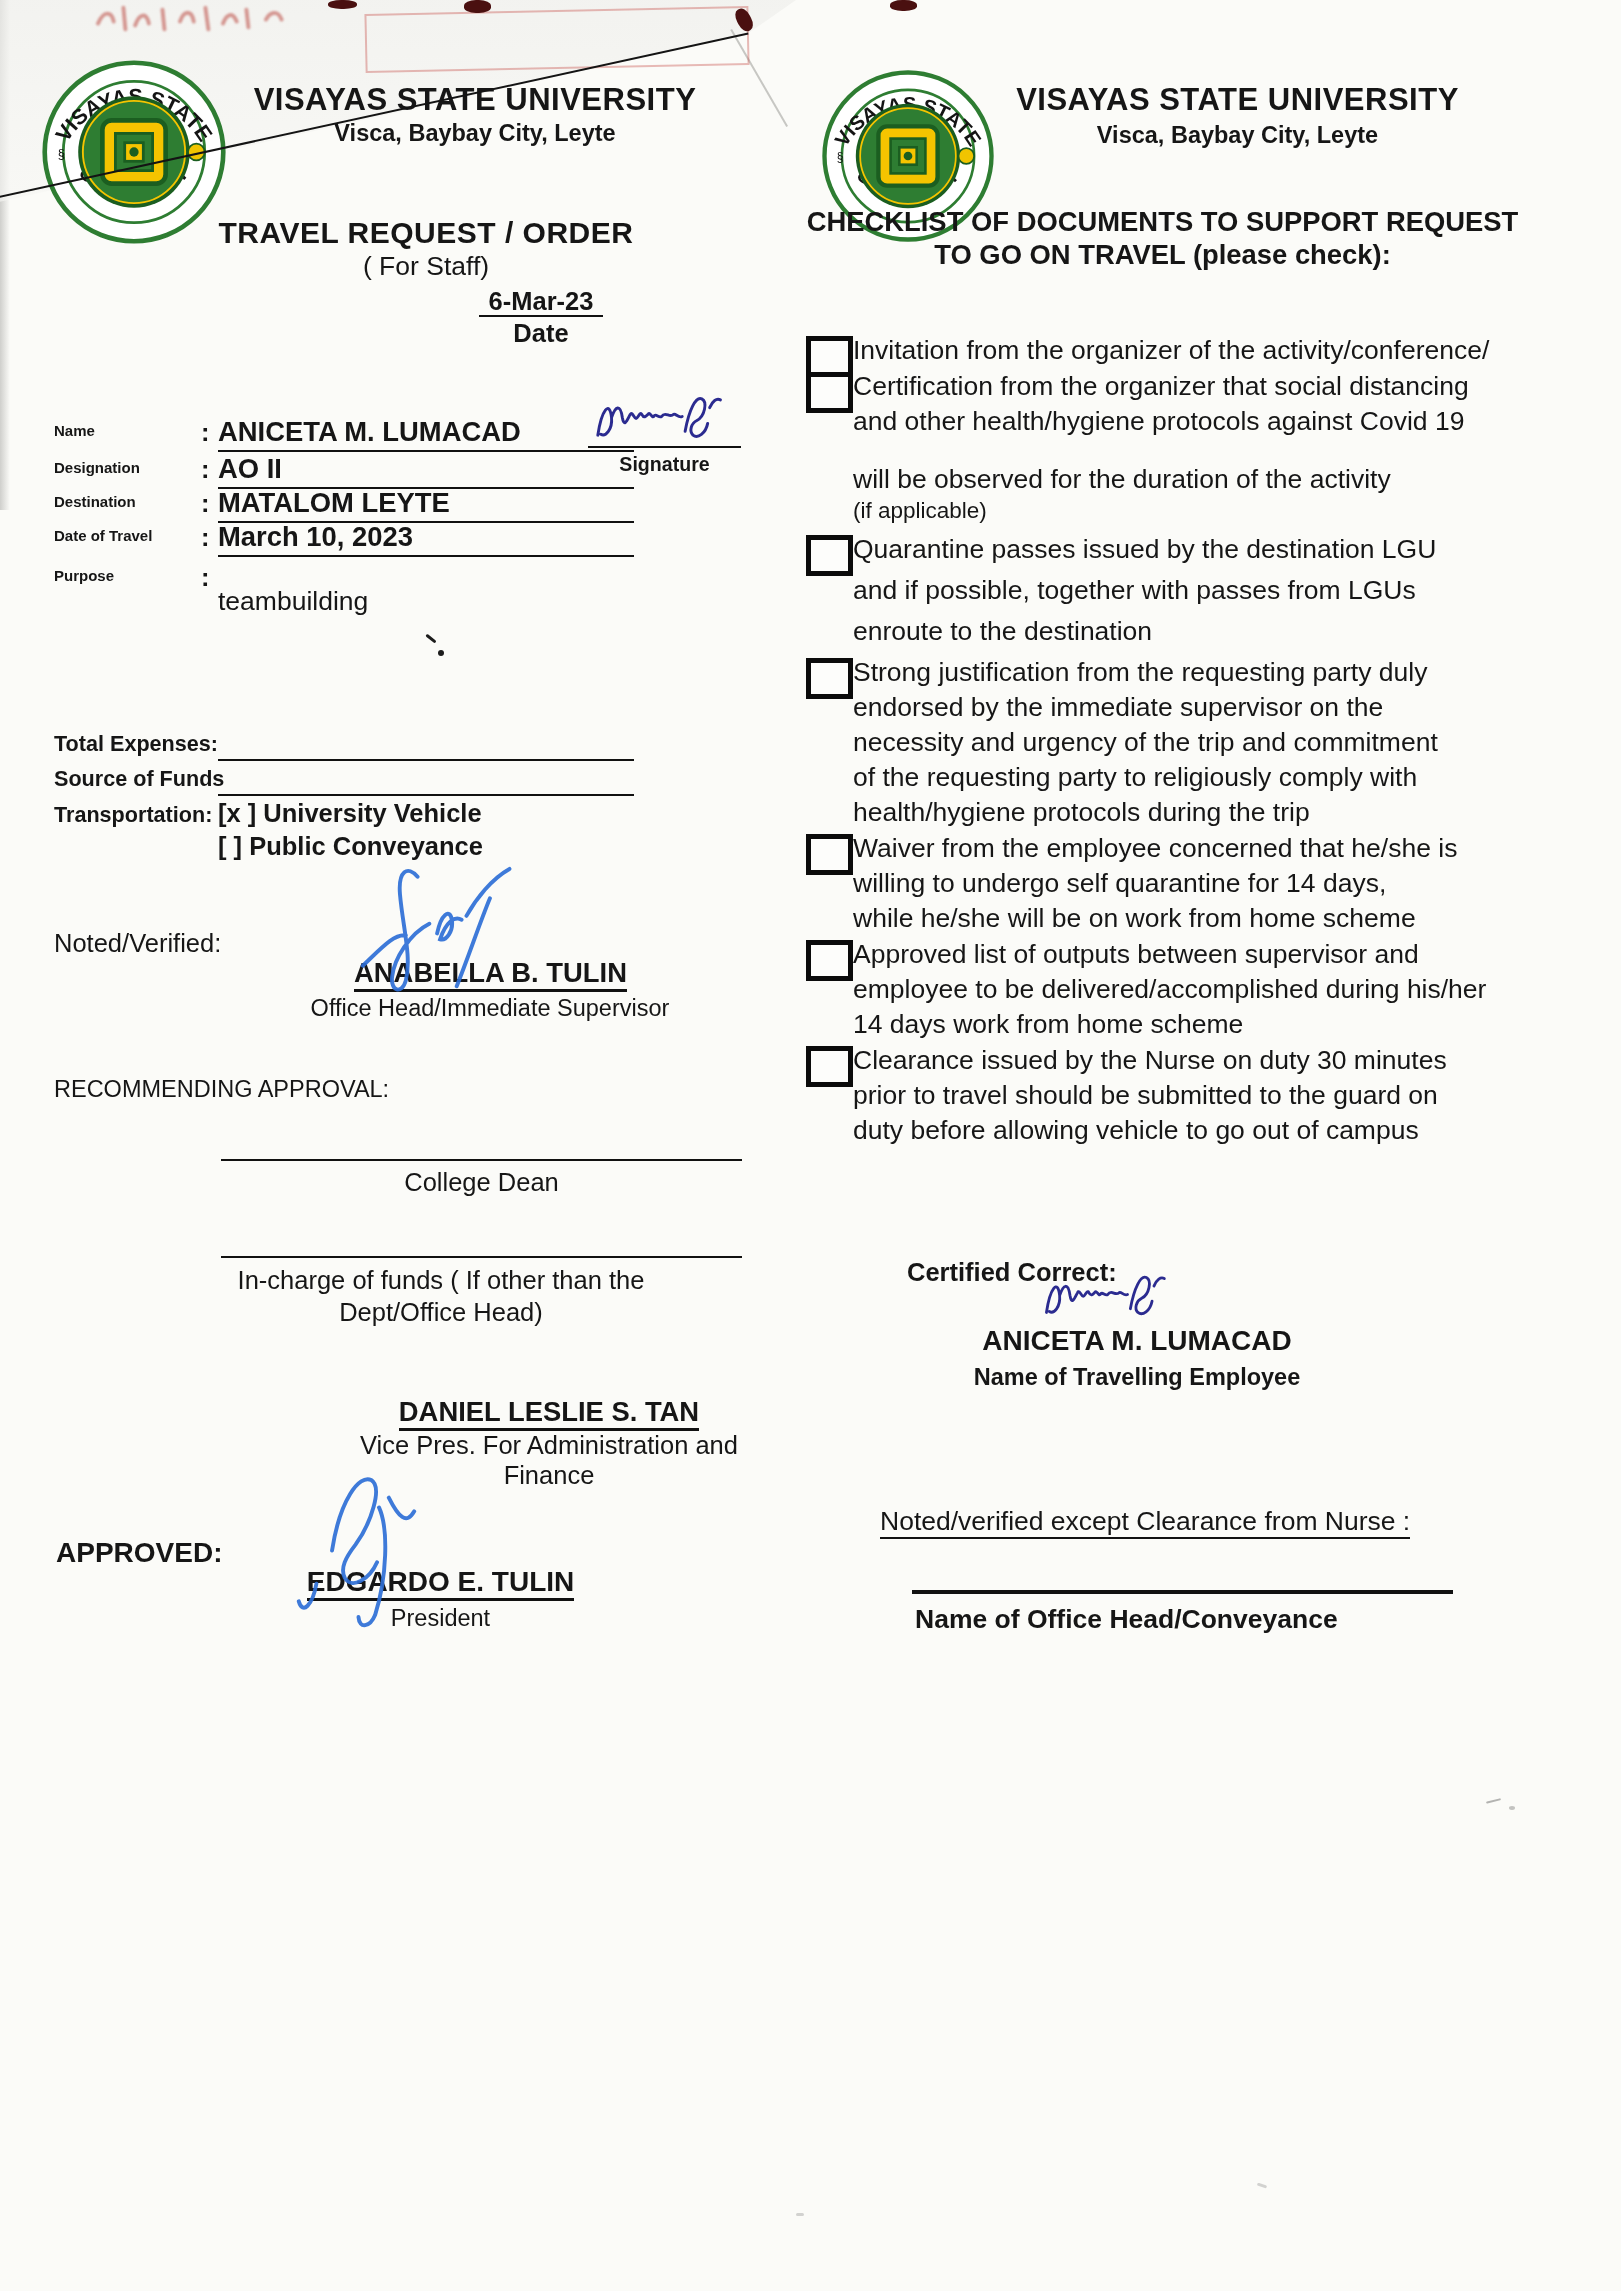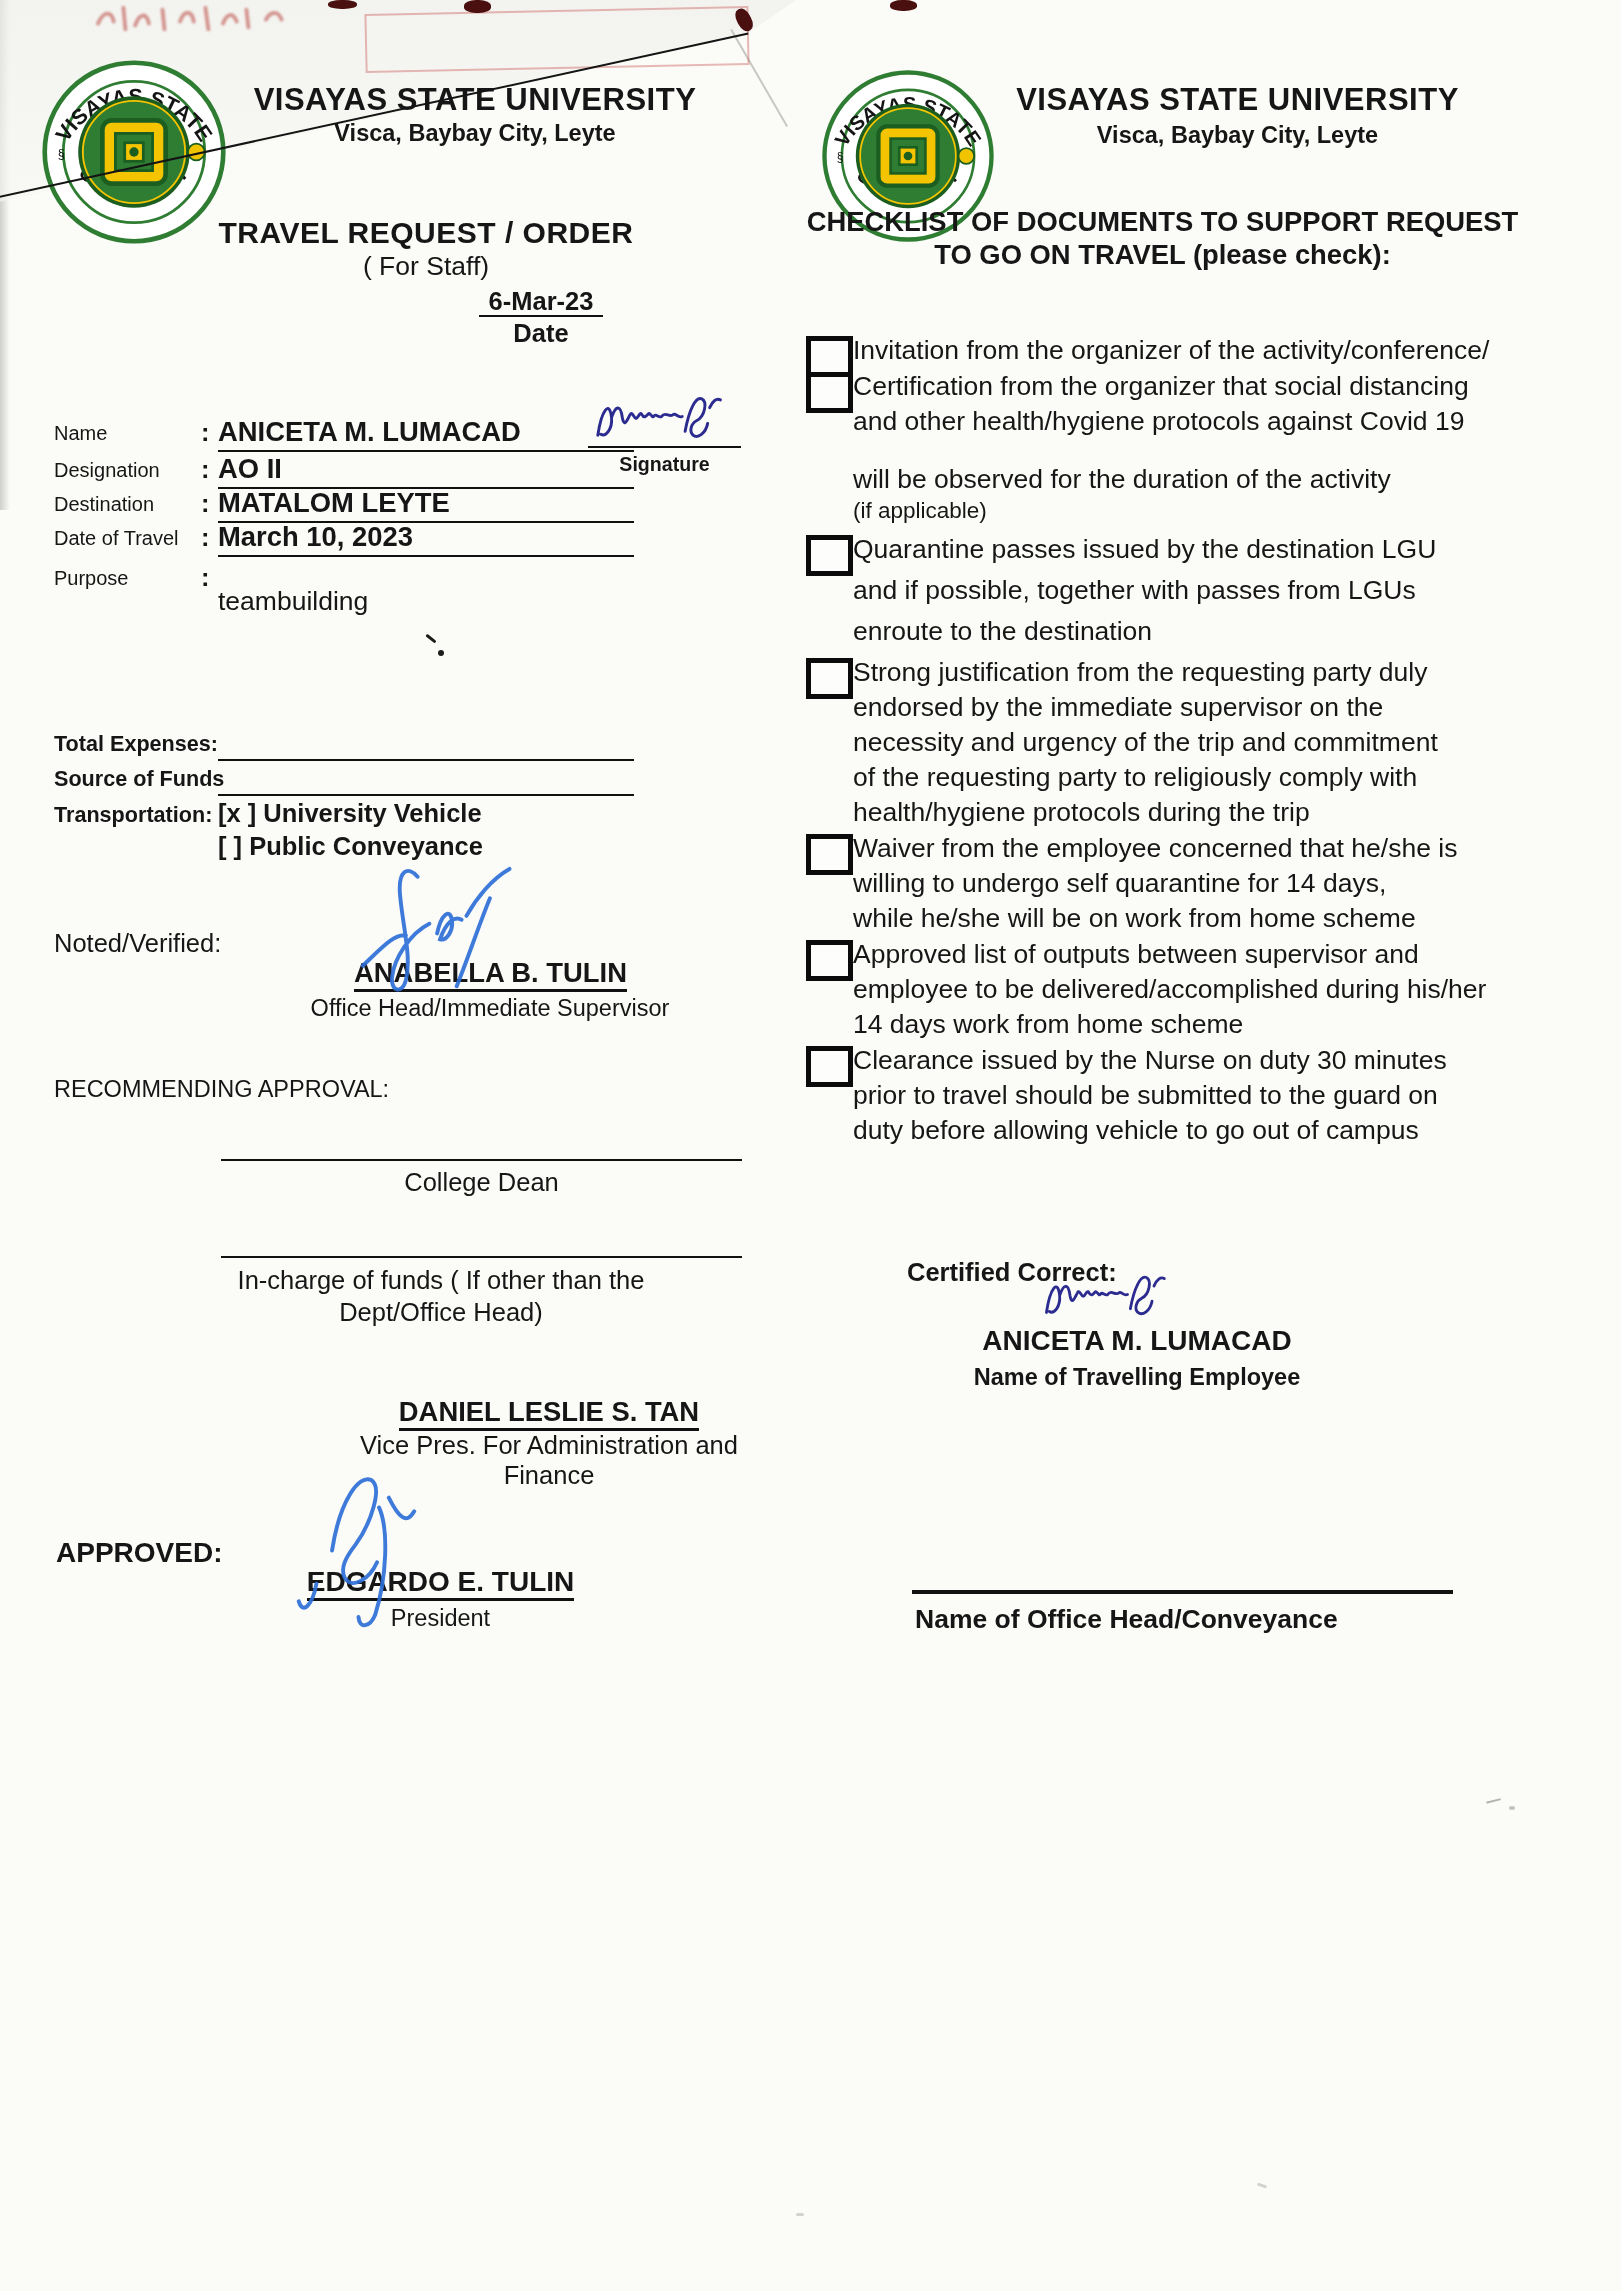--- a/index.html
+++ b/index.html
@@ -30,21 +30,21 @@
   .seal{position:absolute;z-index:10;}
   .uni-name{font-size:31px;letter-spacing:0.5px;}
   .uni-addr{font-size:23.5px;}
   .form-title{font-size:30px;letter-spacing:0.5px;}
   .form-sub{font-size:26.5px;}
   .date-val{font-size:25.5px;font-weight:700;border-bottom:2.9px solid #111;padding:0 9.8px;}
   .date-lab{font-size:25.5px;font-weight:700;margin-top:2.9px;}
 
   
   .field-row{position:absolute;left:54px;width:706px;height:35px;z-index:10;}
-  .f-label{position:absolute;left:0;top:5.9px;font-size:20px;font-weight:400;}
+  .f-label{position:absolute;left:0;top:5.9px;font-size:15px;font-weight:700;}
   .f-colon{position:absolute;left:147px;top:2px;font-size:25.5px;font-weight:700;}
   .f-value{position:absolute;left:164px;top:0;width:416px;font-size:27.4px;font-weight:700;
            border-bottom:2.9px solid #111;padding-bottom:2px;white-space:nowrap;}
   .plain-line{position:absolute;border-top:2.9px solid #111;z-index:10;}
   .small-cap{font-size:19.6px;}
 
   
   .chk-wrap{position:absolute;left:806px;top:333px;width:745px;z-index:10;}
   .chk-item{position:relative;padding-left:47px;margin-bottom:1px;}
   .chk-box{position:absolute;left:0;top:2.9px;width:37px;height:31px;border:5.9px solid #0b0b0b;
@@ -279,17 +279,20 @@
     </div>
   </div>
 
   <div class="abs b" style="left:907px;top:1258px;font-size:25.5px;z-index:10;">Certified Correct:</div>
   <svg class="sig-svg" style="left:1037px;top:1267px;" width="149" height="57" viewBox="0 0 158 56">
     <path d="M10,46 C14,20 22,10 24,28 C25,40 18,48 13,45 M24,28 C28,16 33,14 35,28 C37,40 41,28 43,25 C45,21 47,29 49,29 C51,29 53,21 55,25 C57,29 59,27 61,25 C63,21 65,29 67,27 C69,23 72,29 75,27 C79,21 83,29 87,25 C89,23 92,29 96,27 M99,42 C103,20 110,6 116,9 C122,12 119,27 111,31 C105,34 103,42 107,46 C112,50 120,44 122,34 M124,18 C127,11 131,8 135,10" fill="none" stroke="#2b2b90" stroke-width="3" stroke-linecap="round"></path>
   </svg>
   <div class="abs b center" style="left:931px;top:1325px;width:412px;font-size:28px;z-index:10;">ANICETA M. LUMACAD</div>
   <div class="abs b center" style="left:931px;top:1364px;width:412px;font-size:23.5px;z-index:10;">Name of Travelling Employee</div>
 
+  <div class="abs" style="left:880px;top:1506px;z-index:10;">
+    <span class="u3" style="font-size:26.5px;">Noted/verified except Clearance from Nurse :</span>
+  </div>
   <div class="plain-line" style="left:912px;top:1590px;width:541px;border-top-width:4.9px;"></div>
   <div class="abs b" style="left:915px;top:1604px;font-size:26.5px;z-index:10;">Name of Office Head/Conveyance</div>
 
 </div>
 
 
 </body></html>

